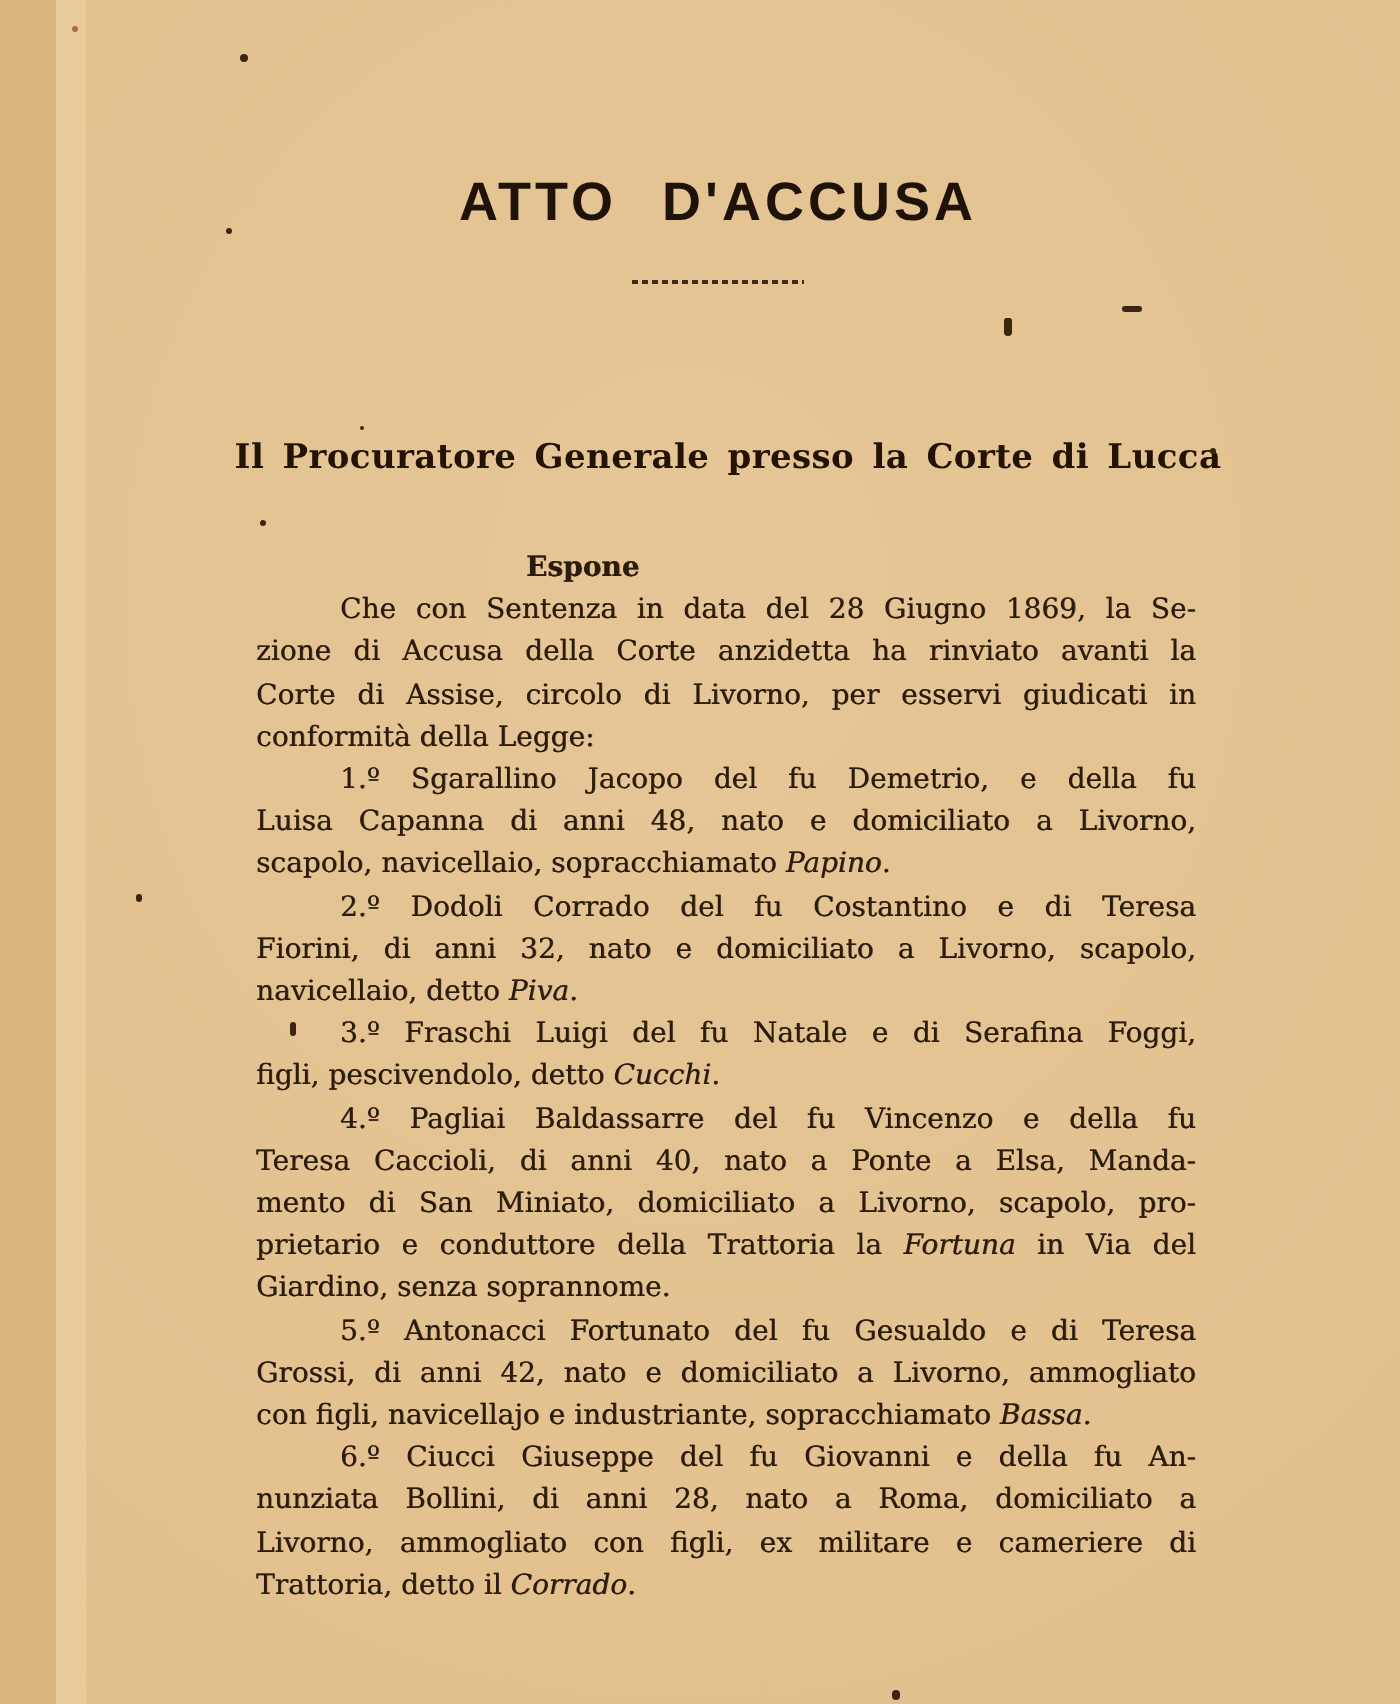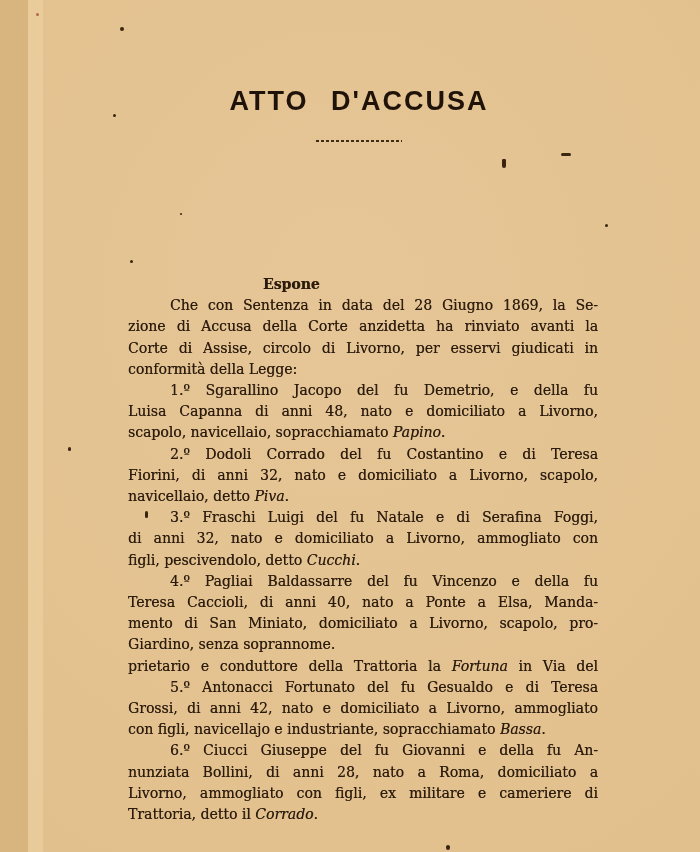--- a/index.html
+++ b/index.html
@@ -48,41 +48,41 @@
 </style>
 </head>
 <body>
 
 <div class="page">
   <div class="edge-strip"></div>
 
   <h1 class="title">ATTO D'ACCUSA</h1>
   <div class="rule"></div>
 
+  <h2 class="heading">Il Procuratore Generale presso la Corte di Lucca</h2>
 
   <div class="body-text">
     <div class="line espone">Espone</div>
   <div class="line j ind"><span>Che con Sentenza in data del 28 Giugno 1869, la Se-</span></div>
       <div class="line j"><span>zione di Accusa della Corte anzidetta ha rinviato avanti la</span></div>
       <div class="line j"><span>Corte di Assise, circolo di Livorno, per esservi giudicati in</span></div>
       <div class="line"><span>conformità della Legge:</span></div>
       <div class="line j ind"><span>1.º Sgarallino Jacopo del fu Demetrio, e della fu</span></div>
       <div class="line j"><span>Luisa Capanna di anni 48, nato e domiciliato a Livorno,</span></div>
       <div class="line"><span>scapolo, navicellaio, sopracchiamato </span><span class="it">Papino</span><span>.</span></div>
       <div class="line j ind"><span>2.º Dodoli Corrado del fu Costantino e di Teresa</span></div>
       <div class="line j"><span>Fiorini, di anni 32, nato e domiciliato a Livorno, scapolo,</span></div>
       <div class="line"><span>navicellaio, detto </span><span class="it">Piva</span><span>.</span></div>
       <div class="line j ind"><span>3.º Fraschi Luigi del fu Natale e di Serafina Foggi,</span></div>
-      <div class="line j"><span>di anni 32, nato e domiciliato a Livorno, ammogliato con</span></div>
       <div class="line"><span>figli, pescivendolo, detto </span><span class="it">Cucchi</span><span>.</span></div>
       <div class="line j ind"><span>4.º Pagliai Baldassarre del fu Vincenzo e della fu</span></div>
       <div class="line j"><span>Teresa Caccioli, di anni 40, nato a Ponte a Elsa, Manda-</span></div>
       <div class="line j"><span>mento di San Miniato, domiciliato a Livorno, scapolo, pro-</span></div>
+      <div class="line j"><span>prietario e conduttore della Trattoria la </span><span class="it">Fortuna</span><span> in Via del</span></div>
       <div class="line"><span>Giardino, senza soprannome.</span></div>
-      <div class="line j"><span>prietario e conduttore della Trattoria la </span><span class="it">Fortuna</span><span> in Via del</span></div>
       <div class="line j ind"><span>5.º Antonacci Fortunato del fu Gesualdo e di Teresa</span></div>
       <div class="line j"><span>Grossi, di anni 42, nato e domiciliato a Livorno, ammogliato</span></div>
       <div class="line"><span>con figli, navicellajo e industriante, sopracchiamato </span><span class="it">Bassa</span><span>.</span></div>
       <div class="line j ind"><span>6.º Ciucci Giuseppe del fu Giovanni e della fu An-</span></div>
       <div class="line j"><span>nunziata Bollini, di anni 28, nato a Roma, domiciliato a</span></div>
       <div class="line j"><span>Livorno, ammogliato con figli, ex militare e cameriere di</span></div>
       <div class="line"><span>Trattoria, detto il </span><span class="it">Corrado</span><span>.</span></div>
     </div>
 
   <div class="speck" style="left:92px;top:27px;width:4px;height:4px;"></div>

